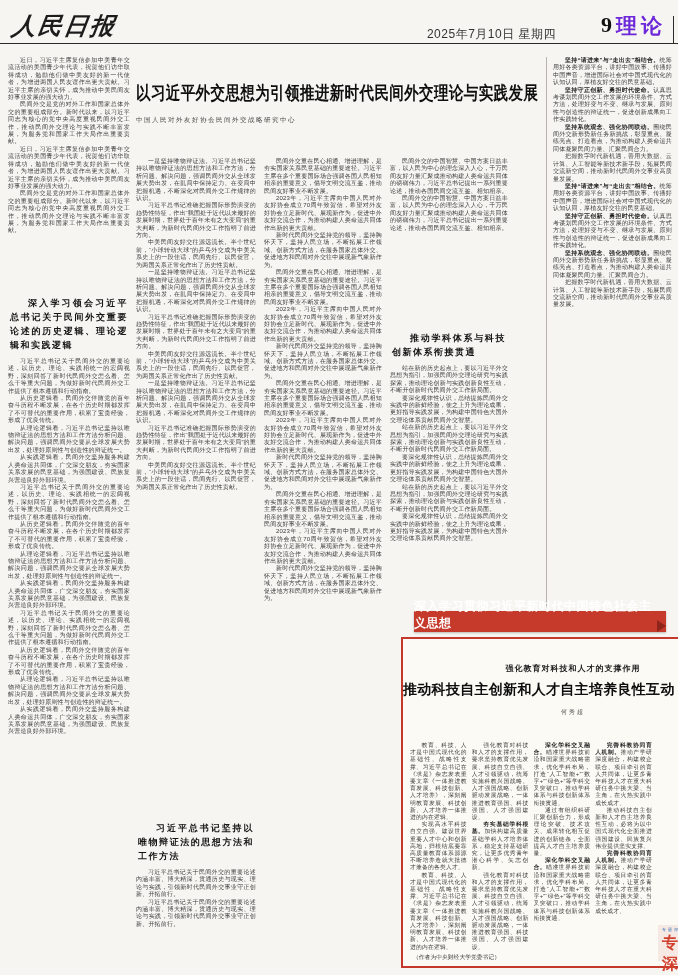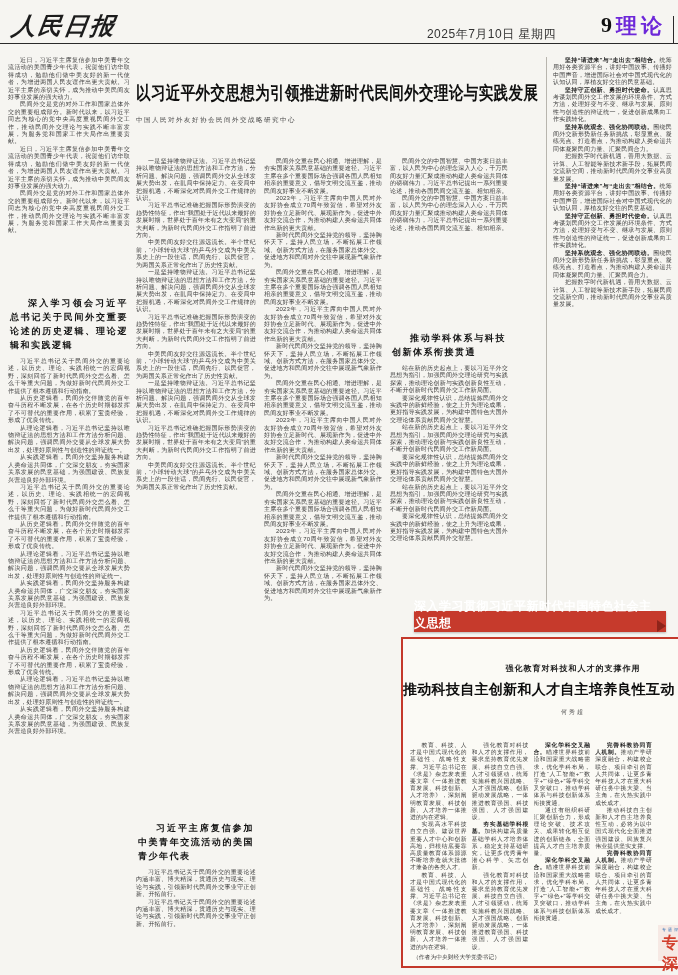--- a/index.html
+++ b/index.html
@@ -123,21 +123,21 @@
       <p>习近平总书记准确把握国际形势演变的趋势性特征，作出“我国处于近代以来最好的发展时期，世界处于百年未有之大变局”的重大判断，为新时代民间外交工作指明了前进方向。</p>
       <p>中美民间友好交往源远流长。半个世纪前，“小球转动大球”的乒乓外交成为中美关系史上的一段佳话，民间先行、以民促官，为两国关系正常化作出了历史性贡献。</p>
       <p>一是坚持唯物辩证法。习近平总书记坚持以唯物辩证法的思想方法和工作方法，分析问题、解决问题，强调民间外交从全球发展大势出发，在乱局中保持定力、在变局中把握机遇，不断深化对民间外交工作规律的认识。</p>
       <p>习近平总书记准确把握国际形势演变的趋势性特征，作出“我国处于近代以来最好的发展时期，世界处于百年未有之大变局”的重大判断，为新时代民间外交工作指明了前进方向。</p>
       <p>中美民间友好交往源远流长。半个世纪前，“小球转动大球”的乒乓外交成为中美关系史上的一段佳话，民间先行、以民促官，为两国关系正常化作出了历史性贡献。</p>
       <p>一是坚持唯物辩证法。习近平总书记坚持以唯物辩证法的思想方法和工作方法，分析问题、解决问题，强调民间外交从全球发展大势出发，在乱局中保持定力、在变局中把握机遇，不断深化对民间外交工作规律的认识。</p>
       <p>习近平总书记准确把握国际形势演变的趋势性特征，作出“我国处于近代以来最好的发展时期，世界处于百年未有之大变局”的重大判断，为新时代民间外交工作指明了前进方向。</p>
       <p>中美民间友好交往源远流长。半个世纪前，“小球转动大球”的乒乓外交成为中美关系史上的一段佳话，民间先行、以民促官，为两国关系正常化作出了历史性贡献。</p>
     </div>
   <div class="subhead padv">
-      <p>习近平主席复信参加中美青年交流活动的美国青少年代表</p>
+      <p>习近平总书记坚持以唯物辩证法的思想方法和工作方法</p>
     </div>
   <div class="txt fill">
       <p>习近平总书记关于民间外交的重要论述内涵丰富、博大精深，贯通历史与现实、理论与实践，引领新时代民间外交事业守正创新、开拓前行。</p>
       <p>习近平总书记关于民间外交的重要论述内涵丰富、博大精深，贯通历史与现实、理论与实践，引领新时代民间外交事业守正创新、开拓前行。</p>
     </div>
 </div>
 
 <div class="abs txt" style="left:264px;top:158px;width:118px;height:810px;">
     <p>民间外交重在民心相通、增进理解，是夯实国家关系民意基础的重要途径。习近平主席在多个重要国际场合强调各国人民相知相亲的重要意义，倡导文明交流互鉴，推动民间友好事业不断发展。</p>
     <p>2023年，习近平主席向中国人民对外友好协会成立70周年致贺信，希望对外友好协会立足新时代、展现新作为，促进中外友好交流合作，为推动构建人类命运共同体作出新的更大贡献。</p>

